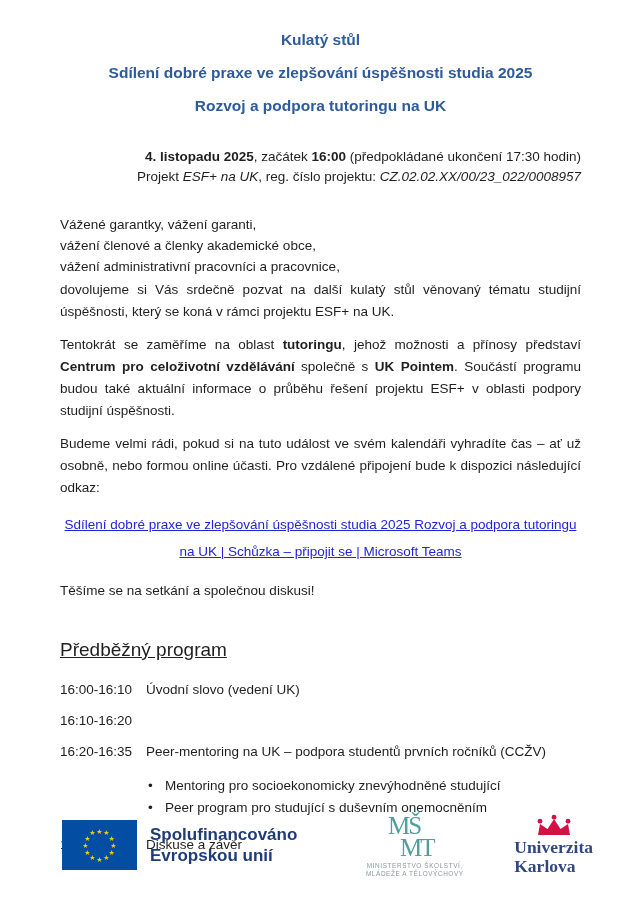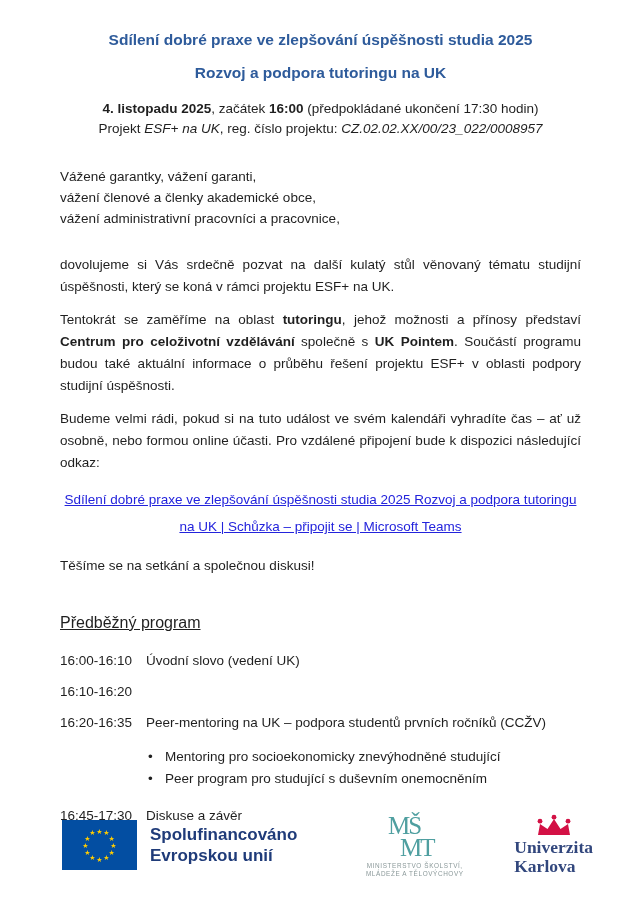--- a/index.html
+++ b/index.html
@@ -9,28 +9,28 @@
     --uk_red:#d31145; --uk_blue:#32477d;
   }
   *{margin:0;padding:0;box-sizing:border-box}
   html,body{background:#fff}
   body{font-family:"Liberation Sans",sans-serif;color:var(--text)}
   .page{position:relative;width:641px;height:898px;background:#fff;overflow:hidden;
         padding:27px 60px 0 60px}
   .title{font-size:15.5px;line-height:19px;font-weight:bold;color:var(--heading);
          text-align:center;margin:0 0 14px 0}
   .title:first-child{margin-top:3px}
-  .info{margin-top:17px;text-align:center;font-size:13.5px;line-height:20px}
+  .info{margin-top:32px;text-align:right;font-size:13.5px;line-height:20px}
   .greeting{margin-top:27px;font-size:13.5px;line-height:21px}
   .para{margin-top:11px;font-size:13.5px;line-height:22px;text-align:justify}
-  .para.first{margin-top:25px}
+  .para.first{margin-top:2px}
   .link-para{display:block;margin-top:12px;font-size:13.5px;line-height:27px;
              color:var(--link);text-decoration:underline;text-align:center;cursor:pointer}
   .closing{margin-top:15px;font-size:13.5px;line-height:22px}
-  .program-heading{margin-top:37px;font-size:16px;text-decoration:underline}
+  .program-heading{margin-top:37px;font-size:19px;text-decoration:underline}
   .program{margin-top:19px}
   .program-row{display:flex;font-size:13.5px;line-height:19px;margin-bottom:12px}
   .program-row .time{flex:0 0 86px}
   .bullets{list-style:none;margin:14px 0 16px 88px}
   .bullets li{font-size:13.5px;line-height:22px;padding-left:17px;position:relative}
   .bullets li::before{content:"•";position:absolute;left:0;top:0}
   .b{font-weight:bold}
   .i{font-style:italic}
   .footer{position:absolute;top:812px;left:62px;right:48px;display:flex;
           align-items:center;justify-content:space-between}
@@ -41,20 +41,21 @@
                 color:var(--msmt_caption);text-align:center;white-space:nowrap}
   .uk-group{display:flex;flex-direction:column;align-items:center}
   .uk-text{font-family:"Liberation Serif",serif;font-weight:bold;font-size:17.5px;
            line-height:19px;color:var(--uk_blue);}
 </style>
 </head>
 <body>
 
 <div class="page">
 
+  <h1 class="title">Kulatý stůl</h1>
   <h1 class="title">Sdílení dobré praxe ve zlepšování úspěšnosti studia 2025</h1>
   <h1 class="title">Rozvoj a podpora tutoringu na UK</h1>
 
   <div class="info">
     <div><span class="b">4. listopadu 2025</span><span>, začátek </span><span class="b">16:00</span><span> (předpokládané ukončení 17:30 hodin)</span></div>
     <div><span>Projekt </span><span class="i">ESF+ na UK</span><span>, reg. číslo projektu: </span><span class="i">CZ.02.02.XX/00/23_022/0008957</span></div>
   </div>
 
   <div class="greeting">
     <div>Vážené garantky, vážení garanti,</div>

